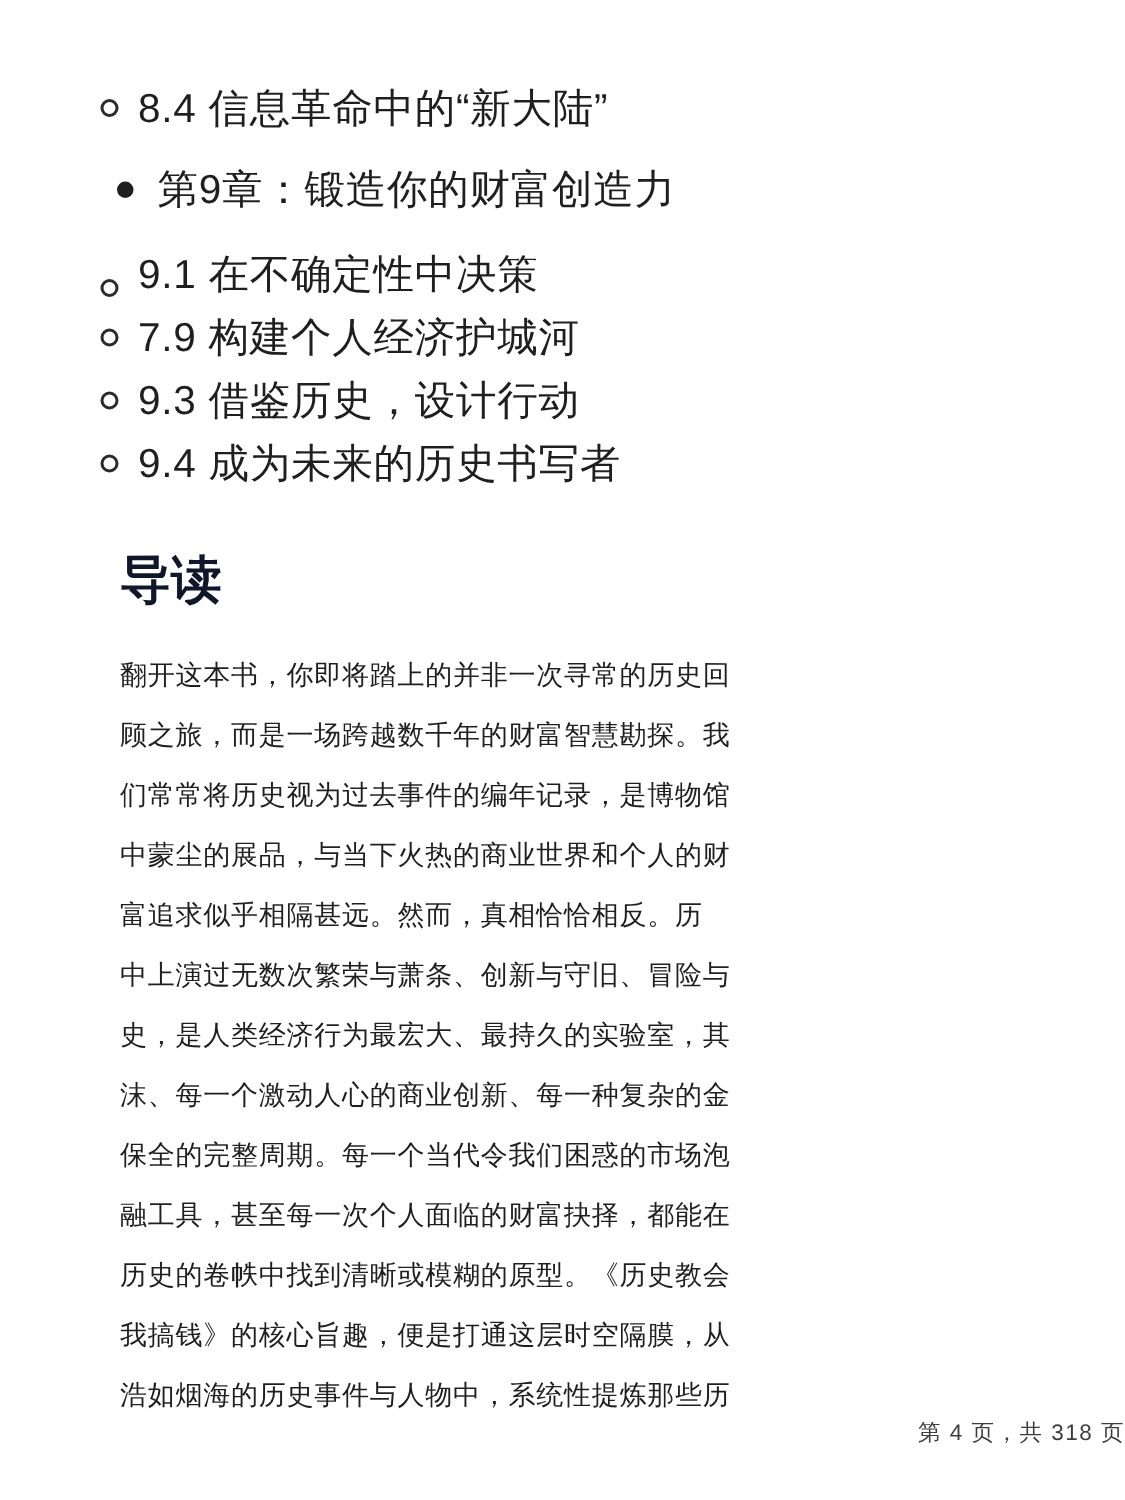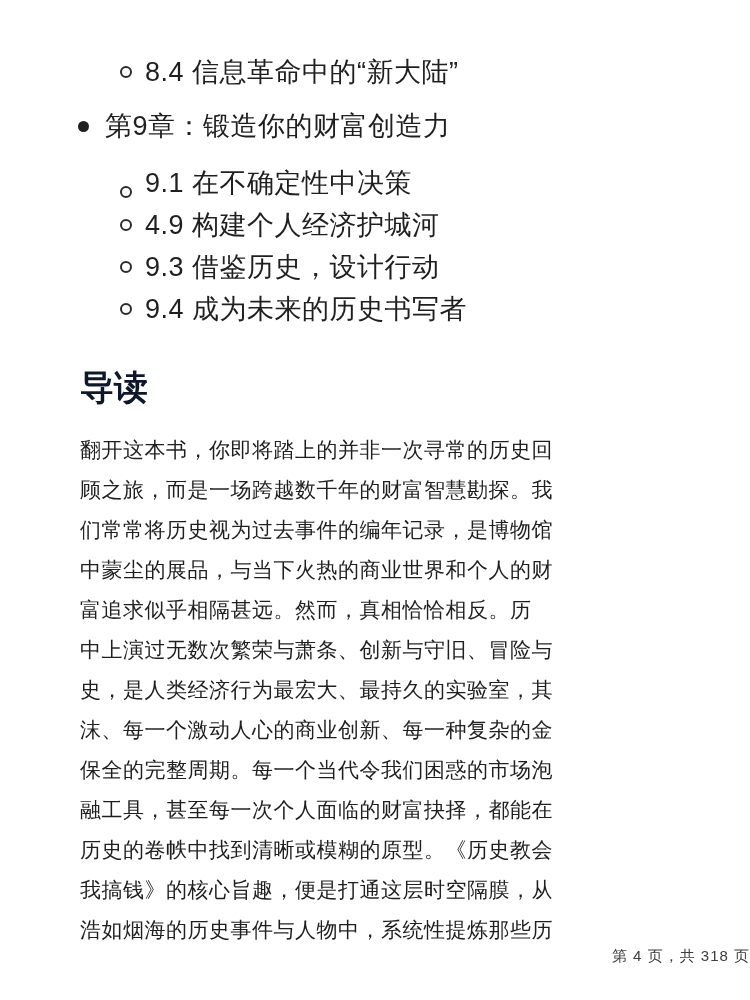--- a/index.html
+++ b/index.html
@@ -18,21 +18,21 @@
   }
   
   .toc-row {
     display: flex;
     align-items: center;
     font-size: 27px;
     line-height: 30px;
     letter-spacing: 0.5px;
   }
   .toc-row.level1 { padding-left: 78px; }
-  .toc-row.level2 { padding-left: 120px; }
+  .toc-row.level2 { padding-left: 67px; }
   .toc-row.first  { margin-top: 57px; }
   .toc-row.chapter-gap { margin-top: 24px; }
   .toc-row.sub-first   { margin-top: 27px; align-items: flex-end; }
   .toc-row.sub         { margin-top: 12px; }
   .bullet {
     flex: none;
     border-radius: 50%;
     box-sizing: border-box;
   }
   .bullet.solid {
@@ -49,21 +49,21 @@
   
   .section-heading {
     margin: 43px 78px 0 80px;
     font-size: 34px;
     line-height: 40px;
     font-weight: bold;
   }
   
   .intro {
     margin: 23px 70px 0 80px;
-    font-size: 21px;
+    font-size: 18px;
     line-height: 40px;
     letter-spacing: 0.5px;
   }
   .intro .line {
     white-space: nowrap;
   }
   
   .footer {
     position: absolute;
     left: 0;
@@ -93,21 +93,21 @@
       <span class="toc-label">第9章：锻造你的财富创造力</span>
     </div>
 
     <div class="toc-row level2 sub-first">
       <span class="bullet hollow"></span>
       <span class="toc-label">9.1 在不确定性中决策</span>
     </div>
 
     <div class="toc-row level2 sub">
       <span class="bullet hollow"></span>
-      <span class="toc-label">4.9 构建个人经济护城河</span>
+      <span class="toc-label">7.9 构建个人经济护城河</span>
     </div>
 
     <div class="toc-row level2 sub">
       <span class="bullet hollow"></span>
       <span class="toc-label">9.3 借鉴历史，设计行动</span>
     </div>
 
     <div class="toc-row level2 sub">
       <span class="bullet hollow"></span>
       <span class="toc-label">9.4 成为未来的历史书写者</span>

